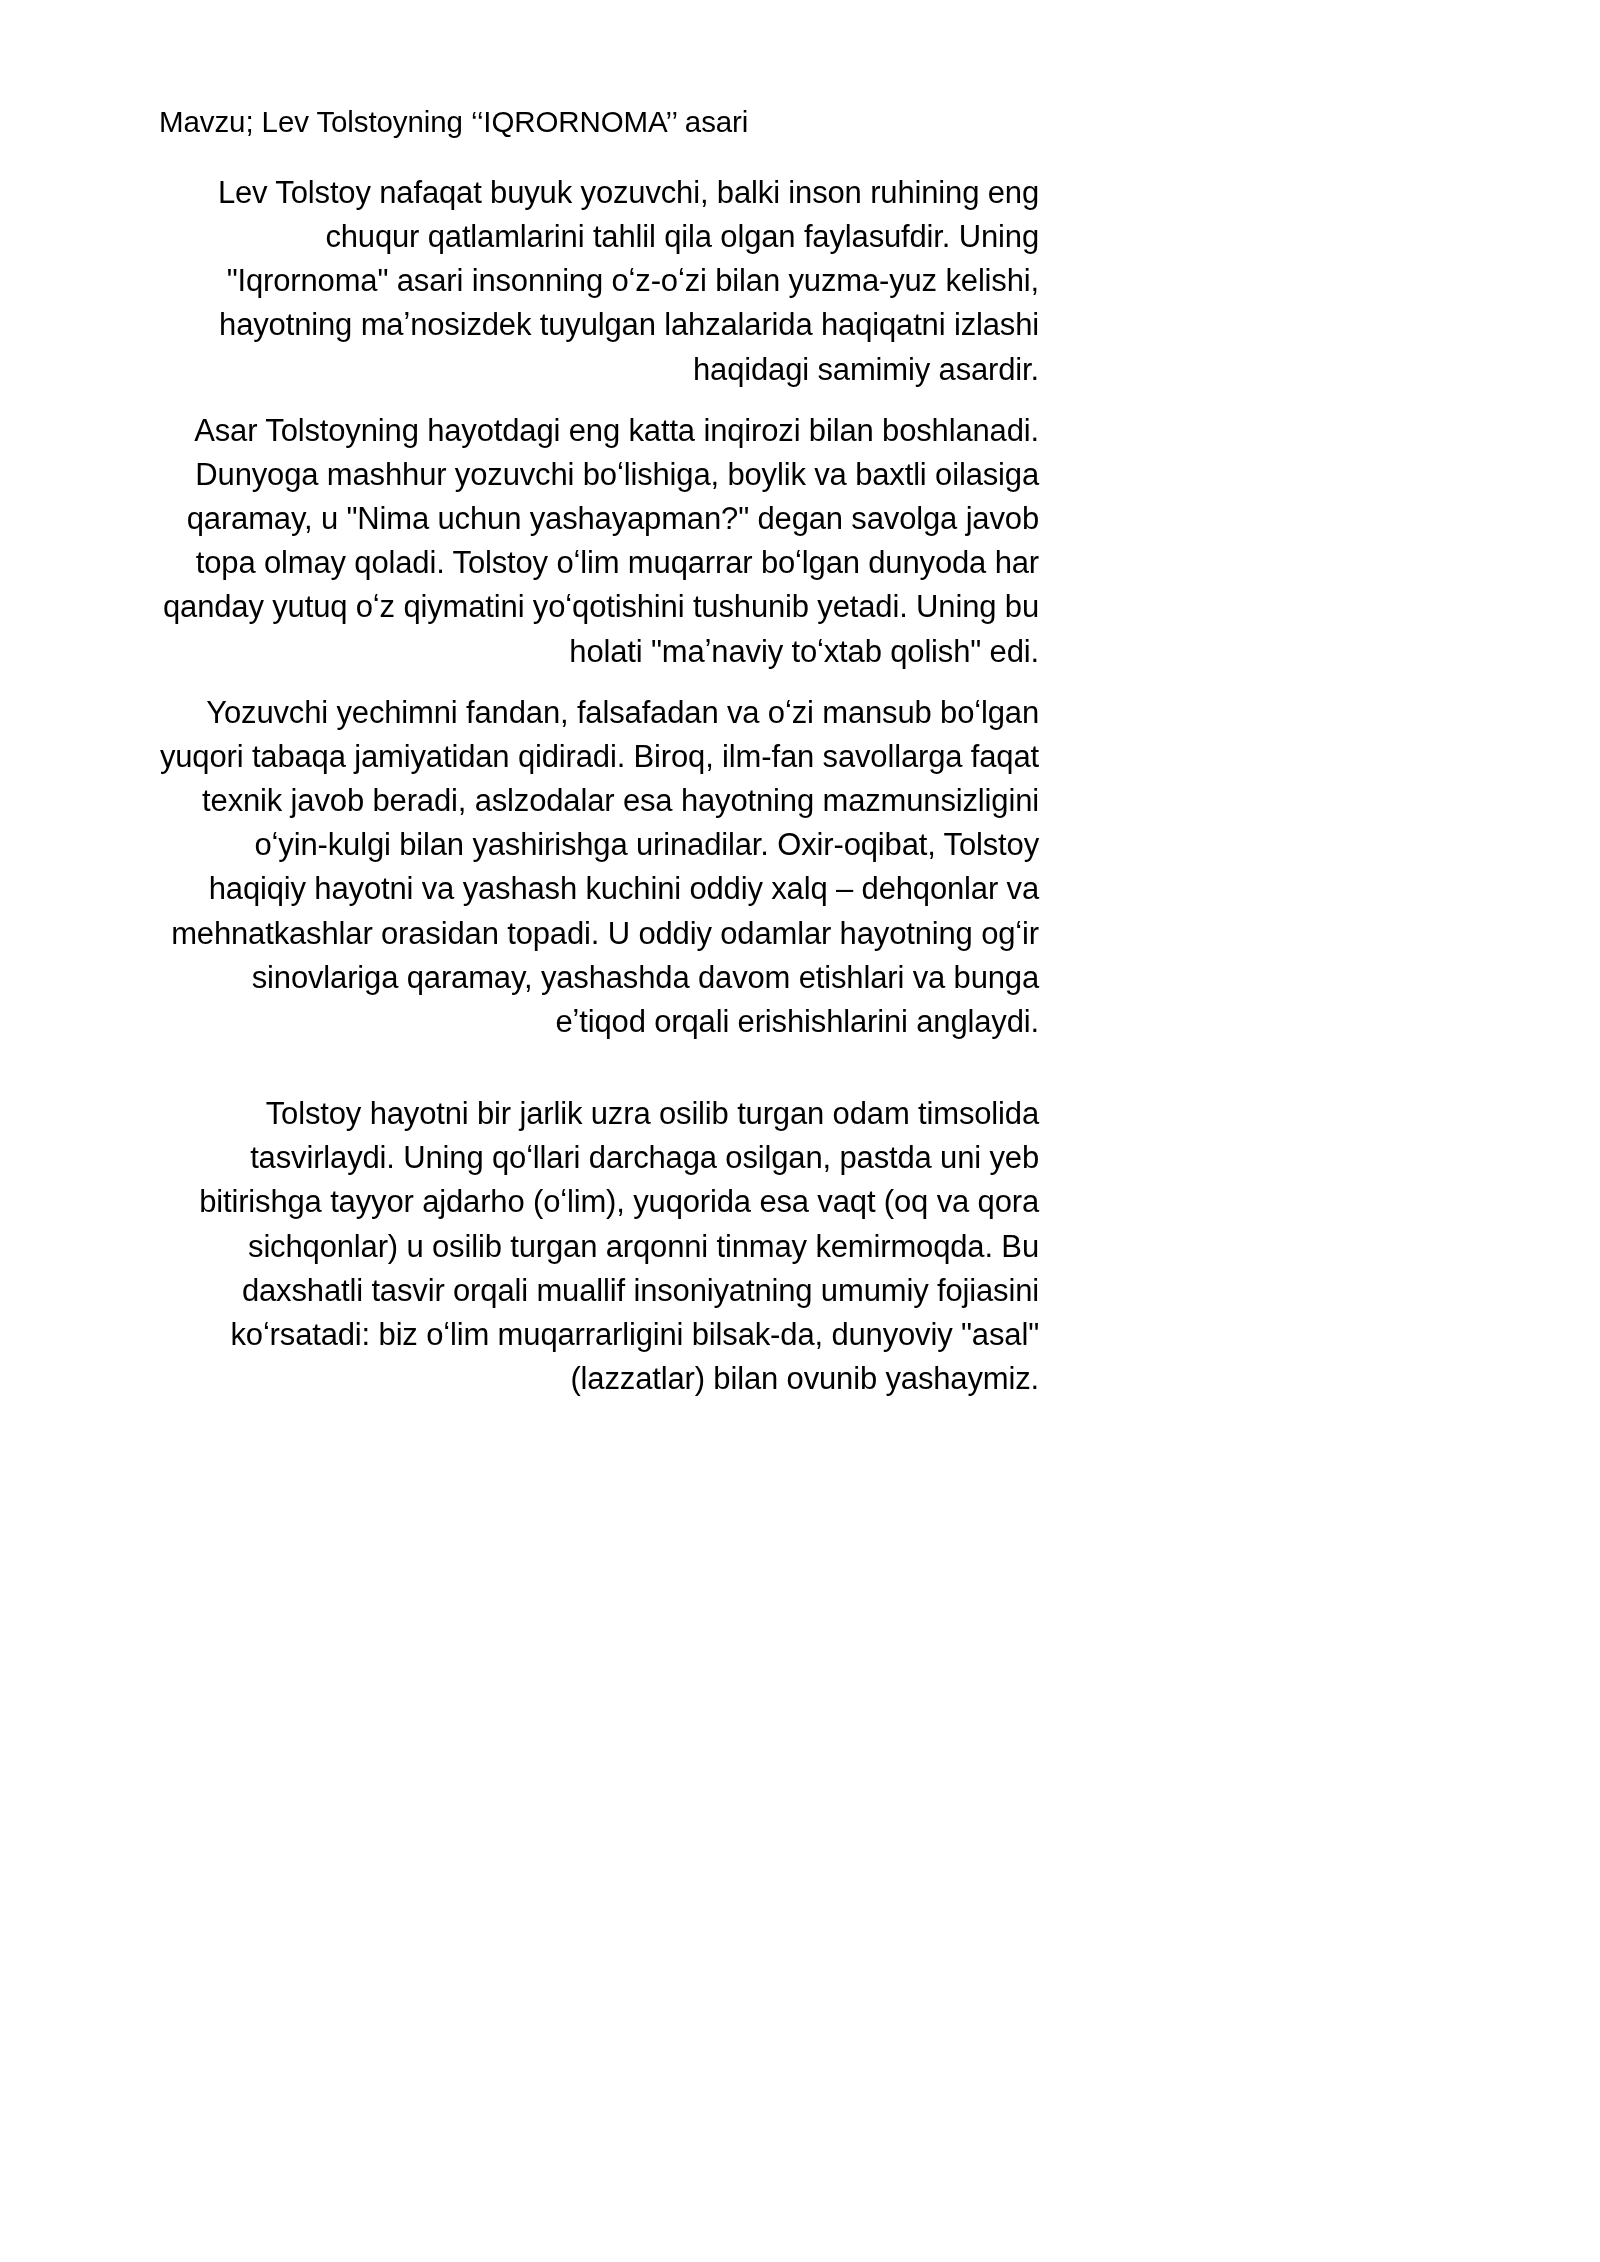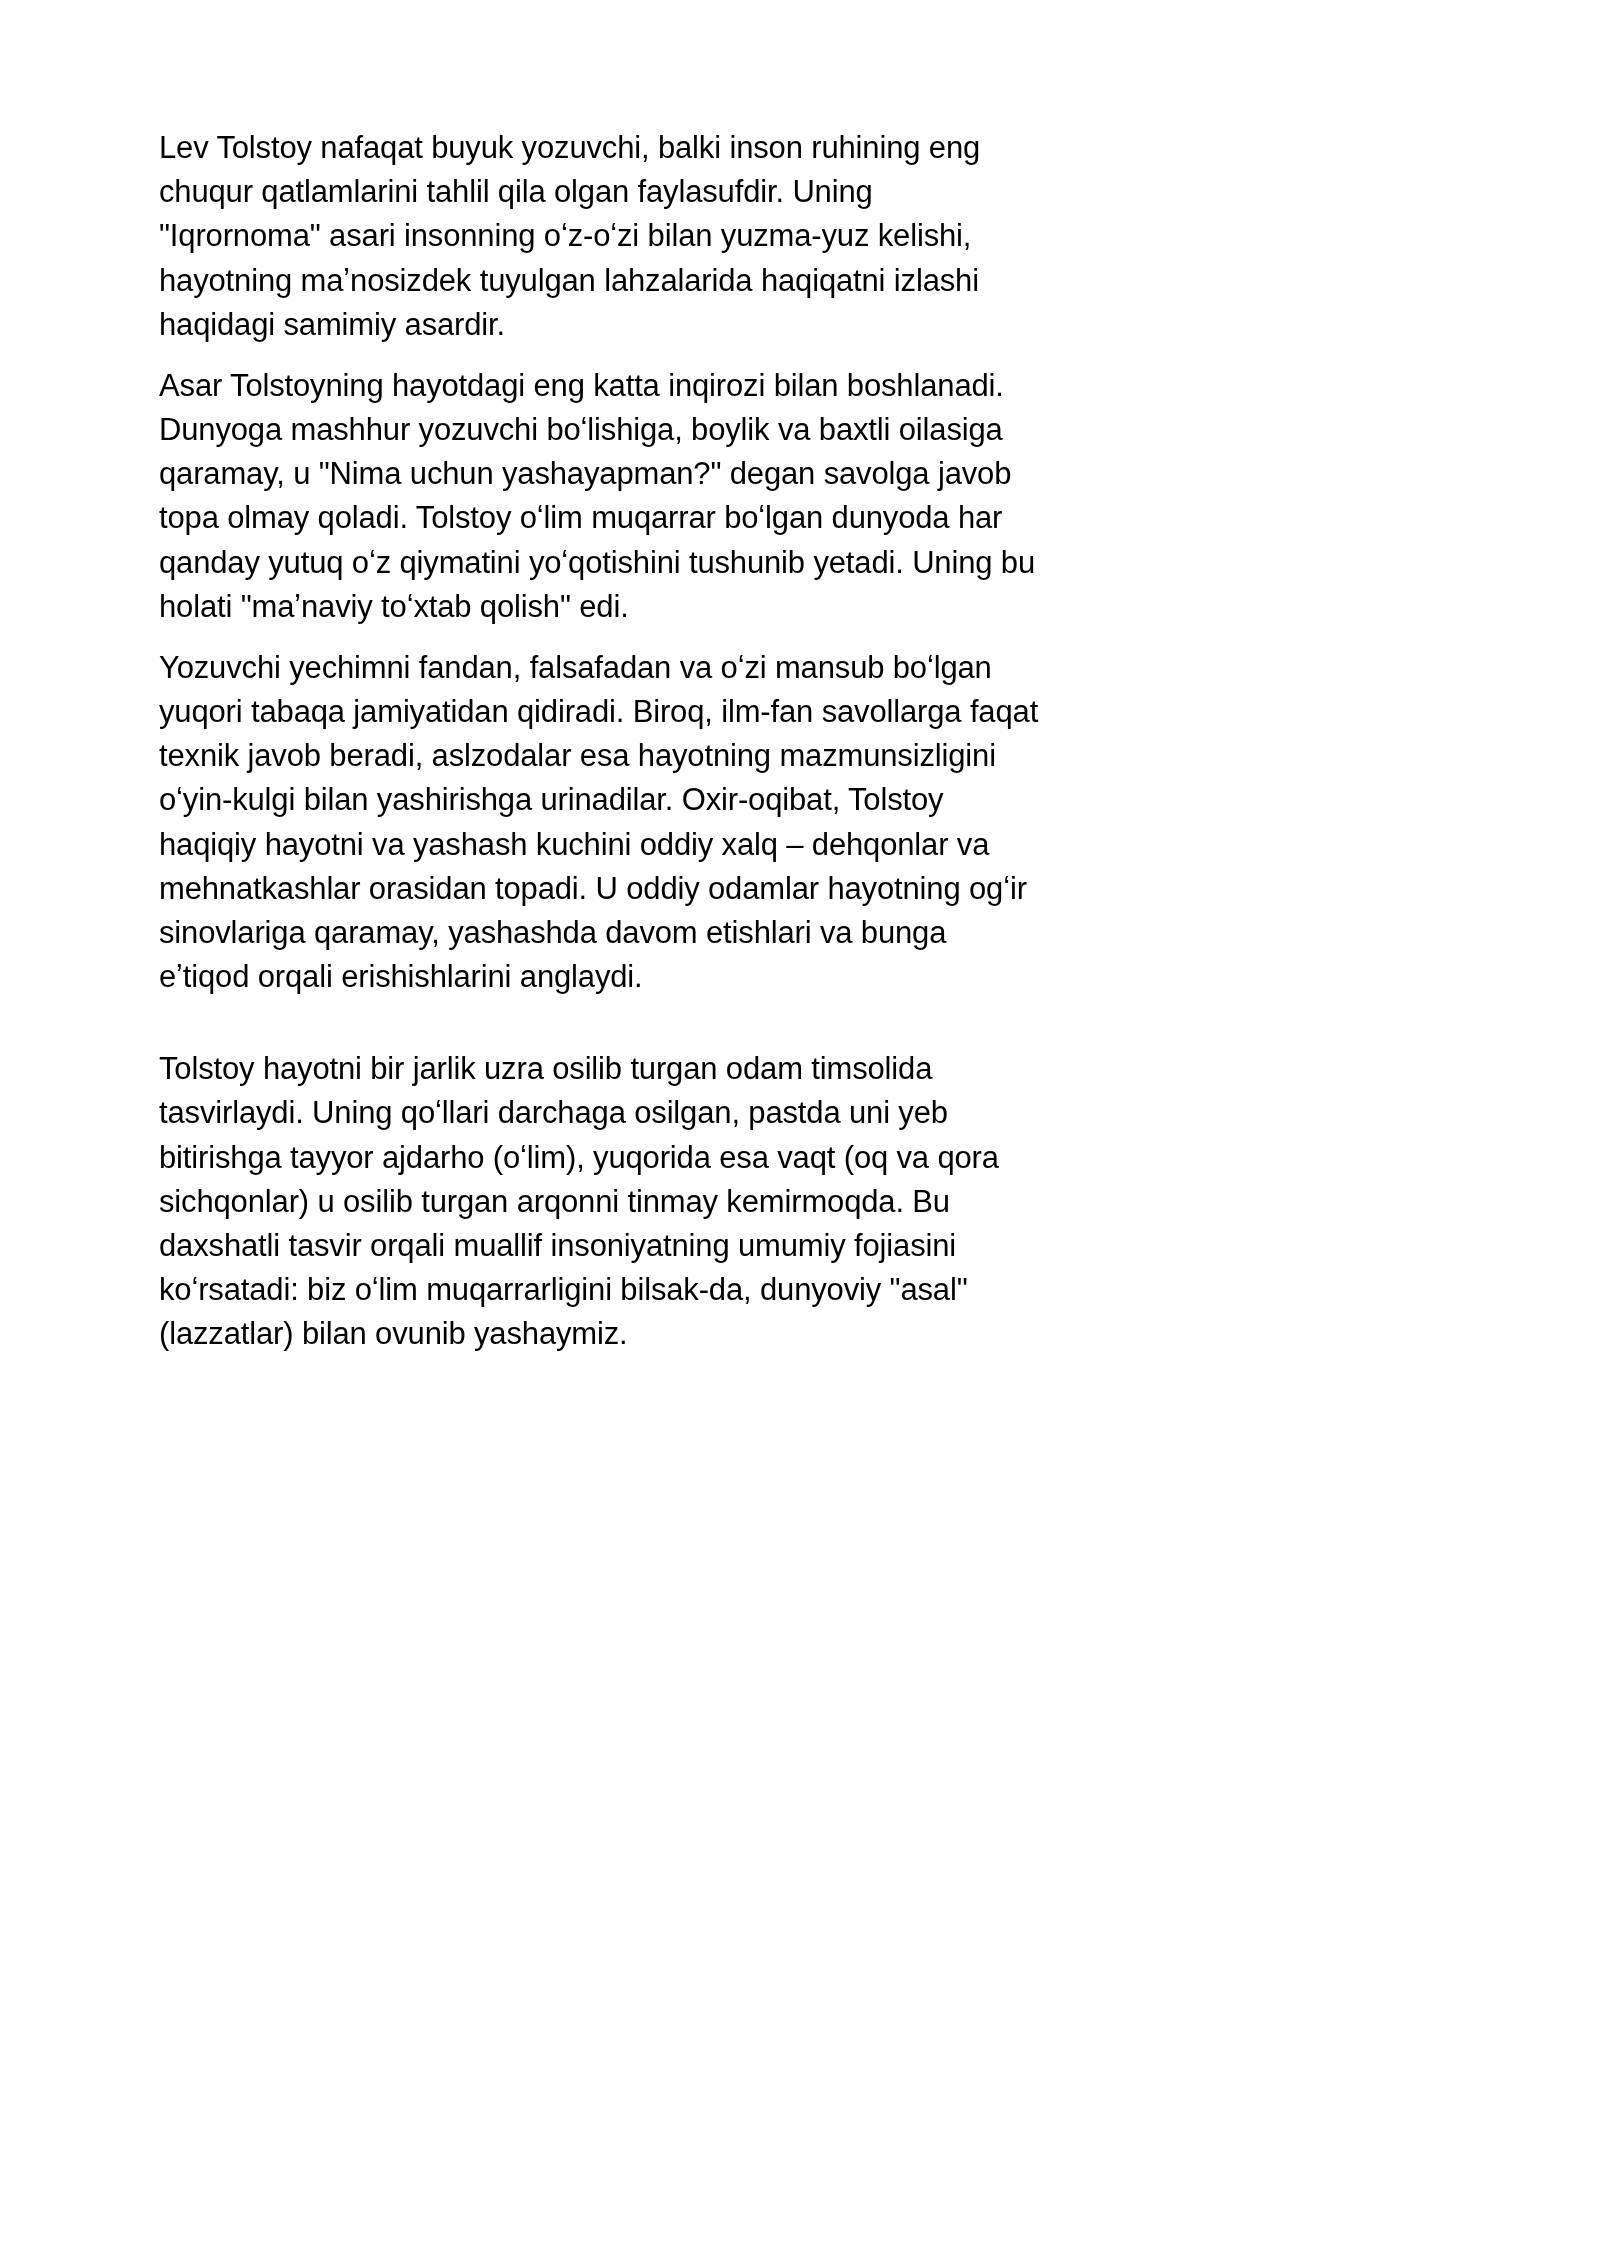--- a/index.html
+++ b/index.html
@@ -46,35 +46,36 @@
     font-weight: 400;
   }
   .body-block {
     margin-top: 26px;
   }
   .para {
     font-size: 31px;
     line-height: 1.425;
     letter-spacing: -0.15px;
     margin: 0 0 17px 0;
-    text-align: left;
+    text-align: right;
     word-spacing: 0px;
     hyphens: none;
   }
   .para:last-child {
     margin-bottom: 0;
     margin-top: 48px;
   }
 </style>
 </head>
 <body>
 
 <div class="page">
   <div class="content">
 
+    <div class="doc-title">Mavzu; Lev Tolstoyning ‘‘IQRORNOMA’’ asari</div>
 
 
     <div class="body-block">
       <p class="para">Lev Tolstoy nafaqat buyuk yozuvchi, balki inson ruhining eng chuqur qatlamlarini tahlil qila olgan faylasufdir. Uning "Iqrornoma" asari insonning oʻz-oʻzi bilan yuzma-yuz kelishi, hayotning maʼnosizdek tuyulgan lahzalarida haqiqatni izlashi haqidagi samimiy asardir.</p>
 
       <p class="para">Asar Tolstoyning hayotdagi eng katta inqirozi bilan boshlanadi. Dunyoga mashhur yozuvchi boʻlishiga, boylik va baxtli oilasiga qaramay, u "Nima uchun yashayapman?" degan savolga javob topa olmay qoladi. Tolstoy oʻlim muqarrar boʻlgan dunyoda har qanday yutuq oʻz qiymatini yoʻqotishini tushunib yetadi. Uning bu holati "maʼnaviy toʻxtab qolish" edi.</p>
 
       <p class="para">Yozuvchi yechimni fandan, falsafadan va oʻzi mansub boʻlgan yuqori tabaqa jamiyatidan qidiradi. Biroq, ilm-fan savollarga faqat texnik javob beradi, aslzodalar esa hayotning mazmunsizligini oʻyin-kulgi bilan yashirishga urinadilar. Oxir-oqibat, Tolstoy haqiqiy hayotni va yashash kuchini oddiy xalq – dehqonlar va mehnatkashlar orasidan topadi. U oddiy odamlar hayotning ogʻir sinovlariga qaramay, yashashda davom etishlari va bunga eʼtiqod orqali erishishlarini anglaydi.</p>
 
       <p class="para">Tolstoy hayotni bir jarlik uzra osilib turgan odam timsolida tasvirlaydi. Uning qoʻllari darchaga osilgan, pastda uni yeb bitirishga tayyor ajdarho (oʻlim), yuqorida esa vaqt (oq va qora sichqonlar) u osilib turgan arqonni tinmay kemirmoqda. Bu daxshatli tasvir orqali muallif insoniyatning umumiy fojiasini koʻrsatadi: biz oʻlim muqarrarligini bilsak-da, dunyoviy "asal" (lazzatlar) bilan ovunib yashaymiz.</p>

